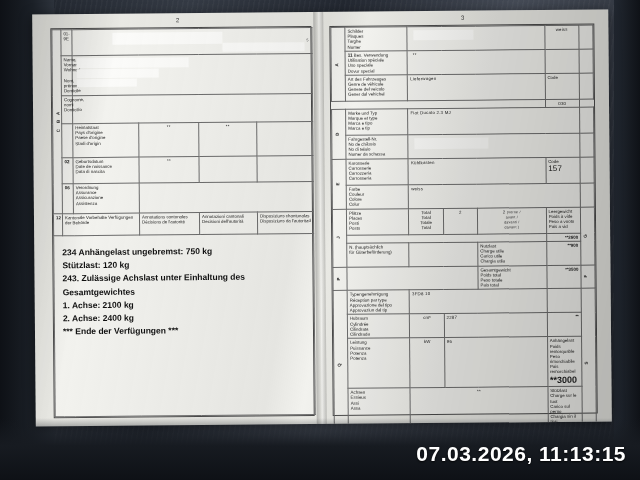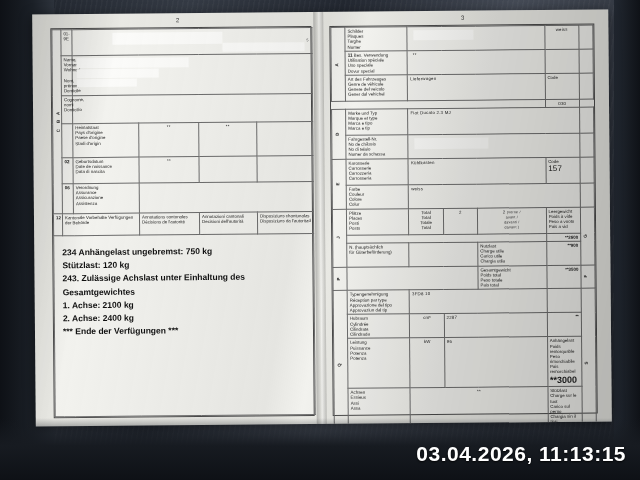--- a/index.html
+++ b/index.html
@@ -349,13 +349,13 @@
           <td class="tiny">Stützlast<br>Charge sur le tuot<br>Carico sul perno<br>Chargia sin il tirai<br><span class="val-b">**50</span></td>
         </tr>
 
       </tbody>
         </table>
     </div>
   </div>
 </div>
 
 <div class="dark-bottom"></div>
-<div class="timestamp">03.04.2026, 11:13:15</div>
+<div class="timestamp">07.03.2026, 11:13:15</div>
 
 </body></html>

